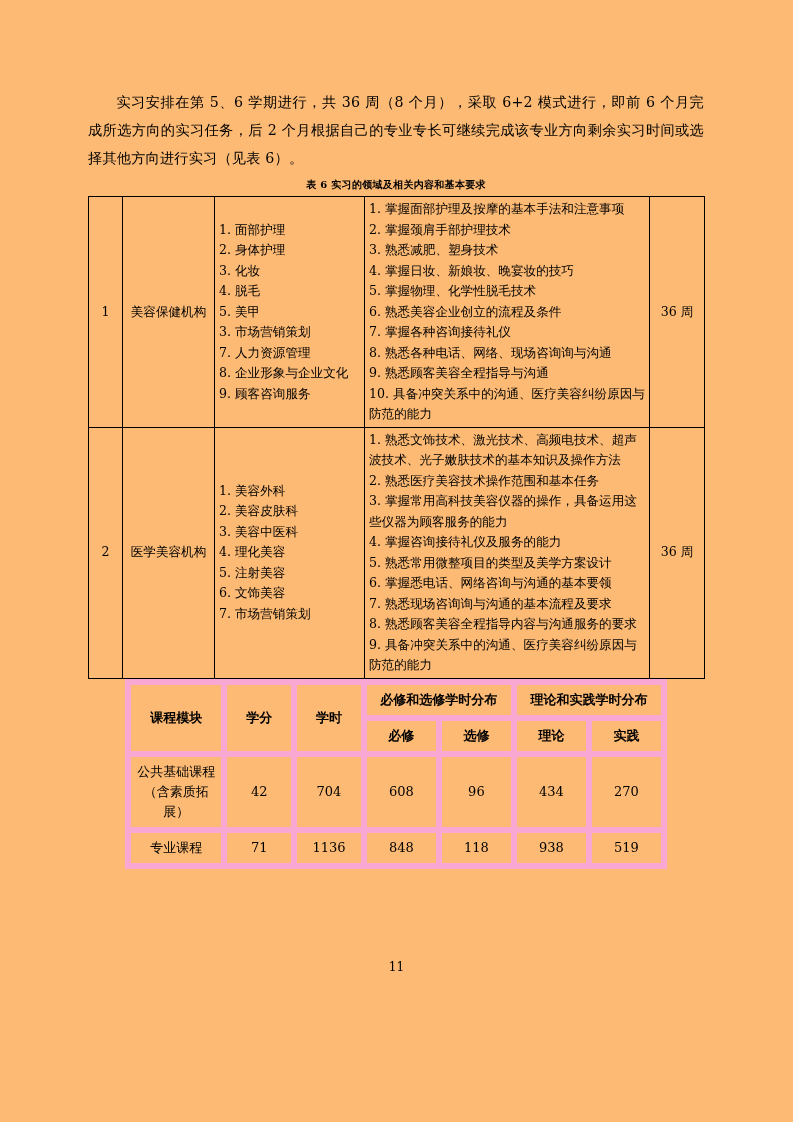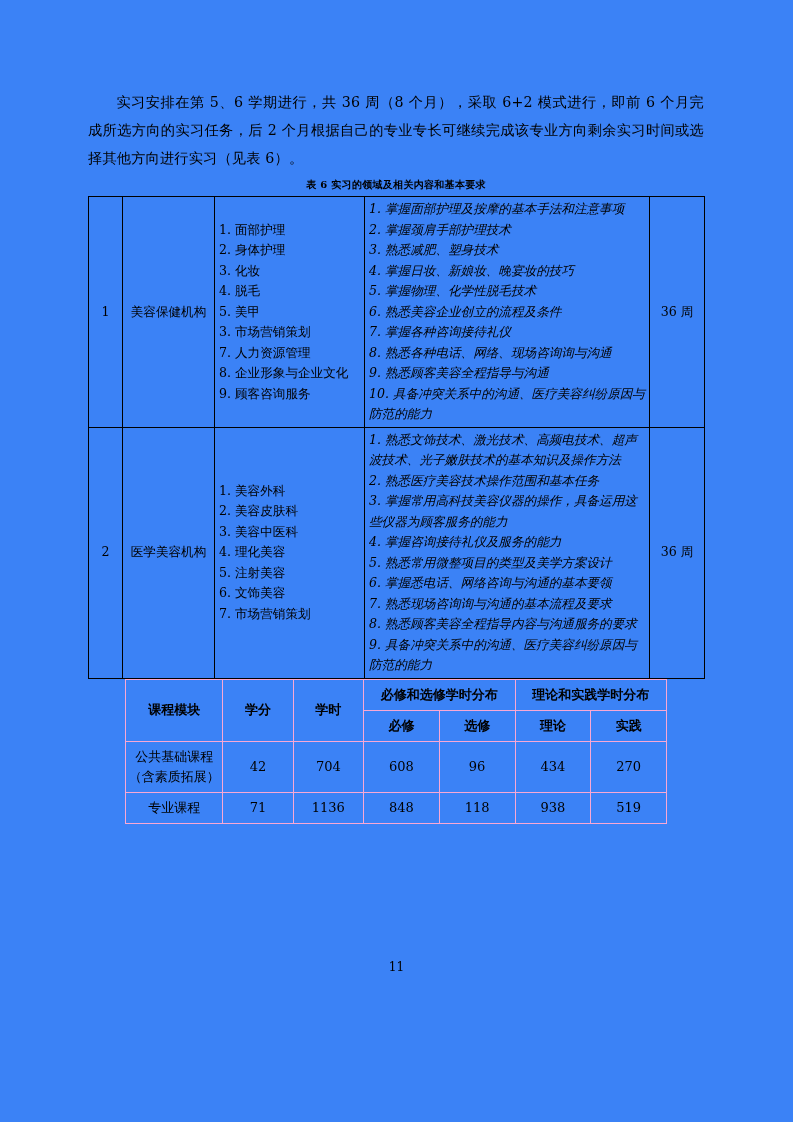--- a/index.html
+++ b/index.html
@@ -4,21 +4,21 @@
 <style>
   html, body {
     margin: 0;
     padding: 0;
     background: #ffffff;
   }
   .page {
     position: relative;
     width: 793px;
     height: 1122px;
-    background: #3b82f6;
+    background: #fdba74;
     margin: 0 auto;
     font-family: "DejaVu Serif", serif;
     color: #000000;
     overflow: hidden;
   }
   .content {
     position: absolute;
     left: 88px;
     top: 88px;
     width: 616px;
@@ -56,21 +56,21 @@
     font-weight: bold;
     font-size: 13px;
   }
   .center { text-align: center; }
   .cell-list {
     text-align: left;
     vertical-align: middle;
     padding-left: 6px;
   }
   .cell-list div { white-space: normal; }
-  .reqs { text-align: left; padding-left: 5px; padding-right: 3px; font-style: italic; }
+  .reqs { text-align: left; padding-left: 5px; padding-right: 3px; }
   .reqs div { text-indent: 0; }
   .section-title {
     font-size: 16px;
     font-weight: bold;
     margin: 16px 0 8px 0;
     text-indent: 1em;
     letter-spacing: 0.5px;
   }
   .t7caption {
     text-align: center;
@@ -78,21 +78,21 @@
     font-weight: bold;
     margin: 8px 0 4px 0;
   }
   table.t7 {
     border-collapse: collapse;
     width: 88%;
     margin: 0 auto;
     table-layout: fixed;
   }
   table.t7 td {
-    border: 1px solid #f9a8d4;
+    border: 6px solid #f9a8d4;
     font-size: 13px;
     text-align: center;
     padding: 5px 2px;
     line-height: 20px;
   }
   table.t7 td.h { font-weight: bold; }
   .pagenum {
     position: absolute;
     top: 960px;
     left: 0;

